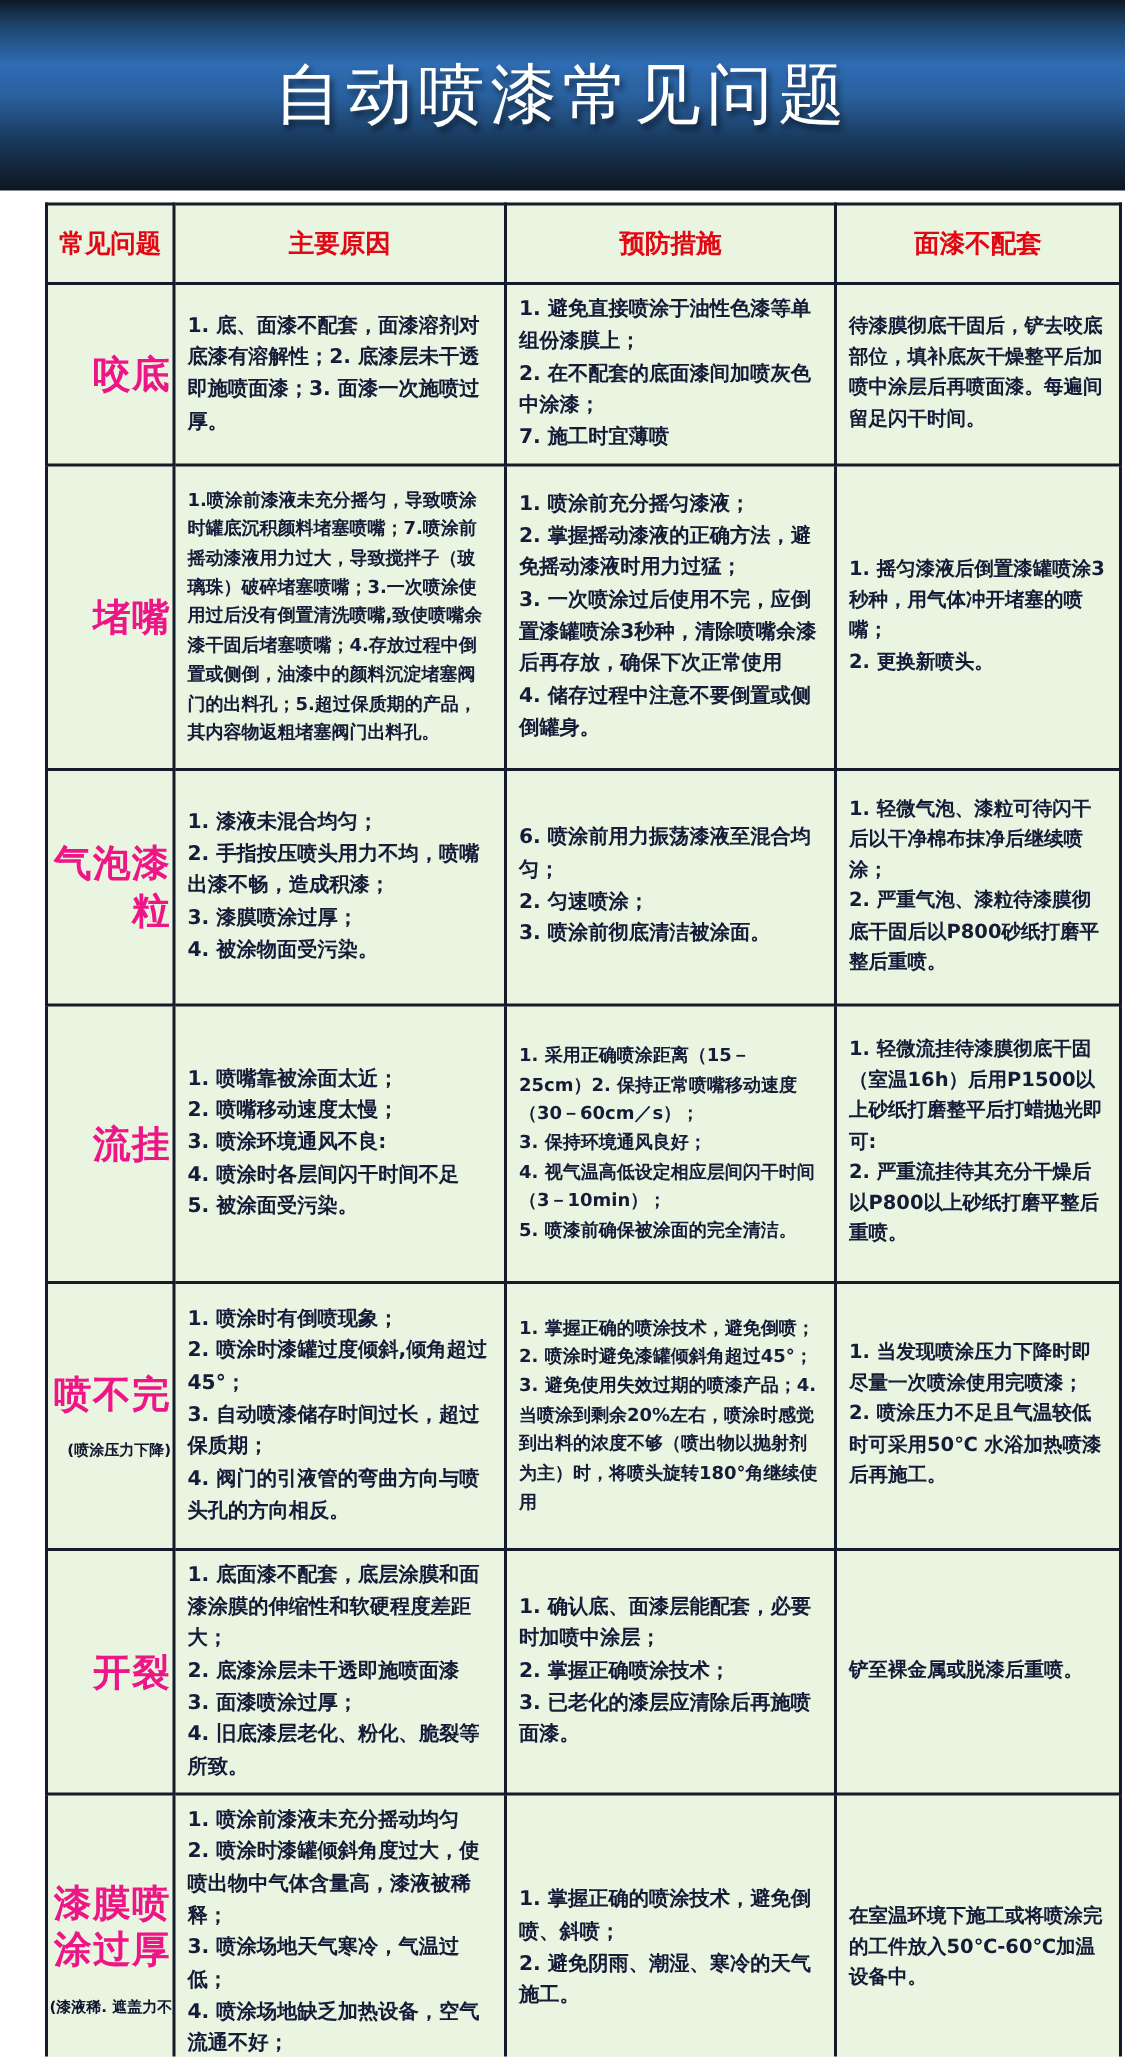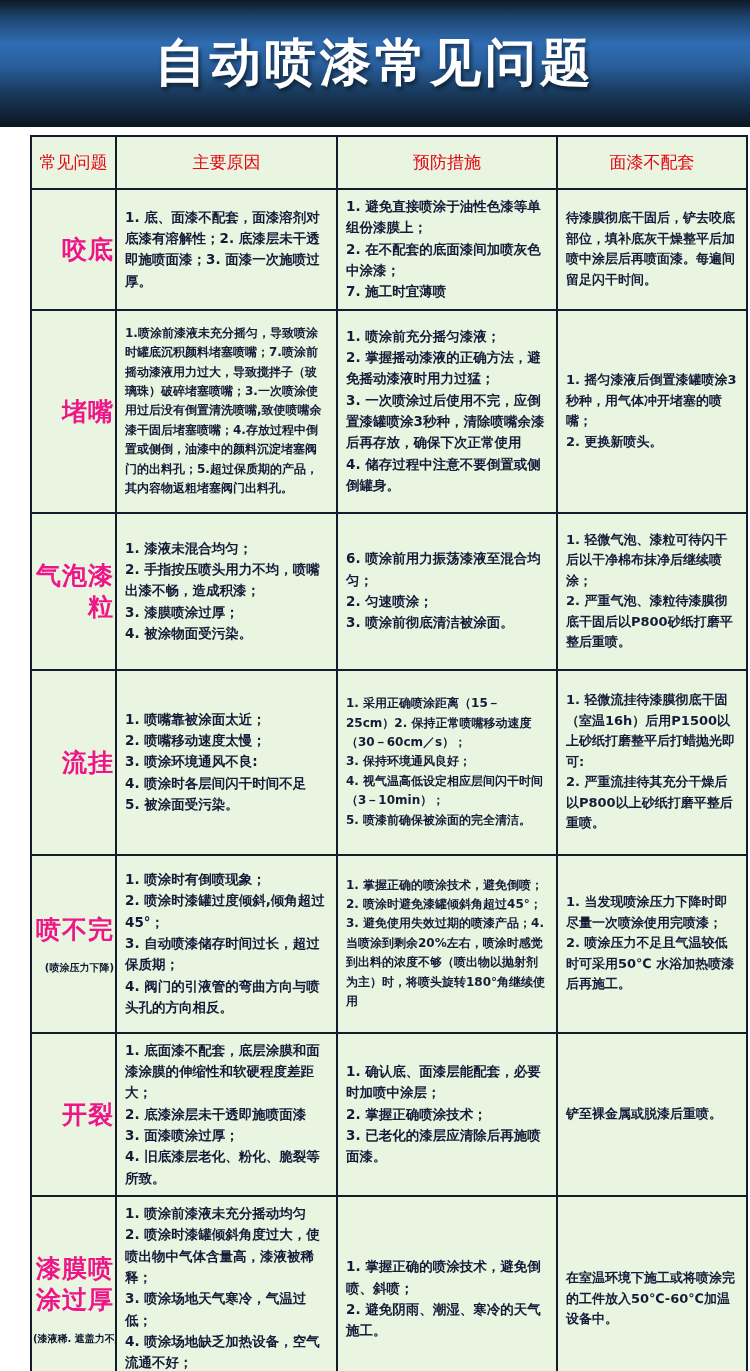--- a/index.html
+++ b/index.html
@@ -21,22 +21,22 @@
       #2f6cb3 34%,
       #2a619f 50%,
       #1a3c60 72%,
       #0d1520 100%);
     display: flex;
     align-items: center;
     justify-content: center;
   }
   .banner-title {
     color: #ffffff;
-    font-size: 51px;
-    font-weight: 700;
+    font-size: 44px;
+    font-weight: 400;
     letter-spacing: 4px;
     text-shadow: 2px 3px 4px rgba(0,0,0,0.55);
     white-space: nowrap;
   }
   
   .sheet {
     position: absolute;
     left: 30px;
     top: 135px;
     width: 716px;
@@ -55,21 +55,21 @@
   table.problems td {
     border: 2px solid #141b2b;
     background: #e9f4e1;
     vertical-align: middle;
     overflow: hidden;
   }
   th.hdr {
     height: 30px;
     color: #e30613;
     font-size: 17px;
-    font-weight: 400;
+    font-weight: 700;
     text-align: center;
     padding: 14px 2px;
     background: #edf5e3;
   }
   td.problem-cell {
     text-align: right;
     padding: 2px 1px;
   }
   .problem-label {
     color: #ee1687;

